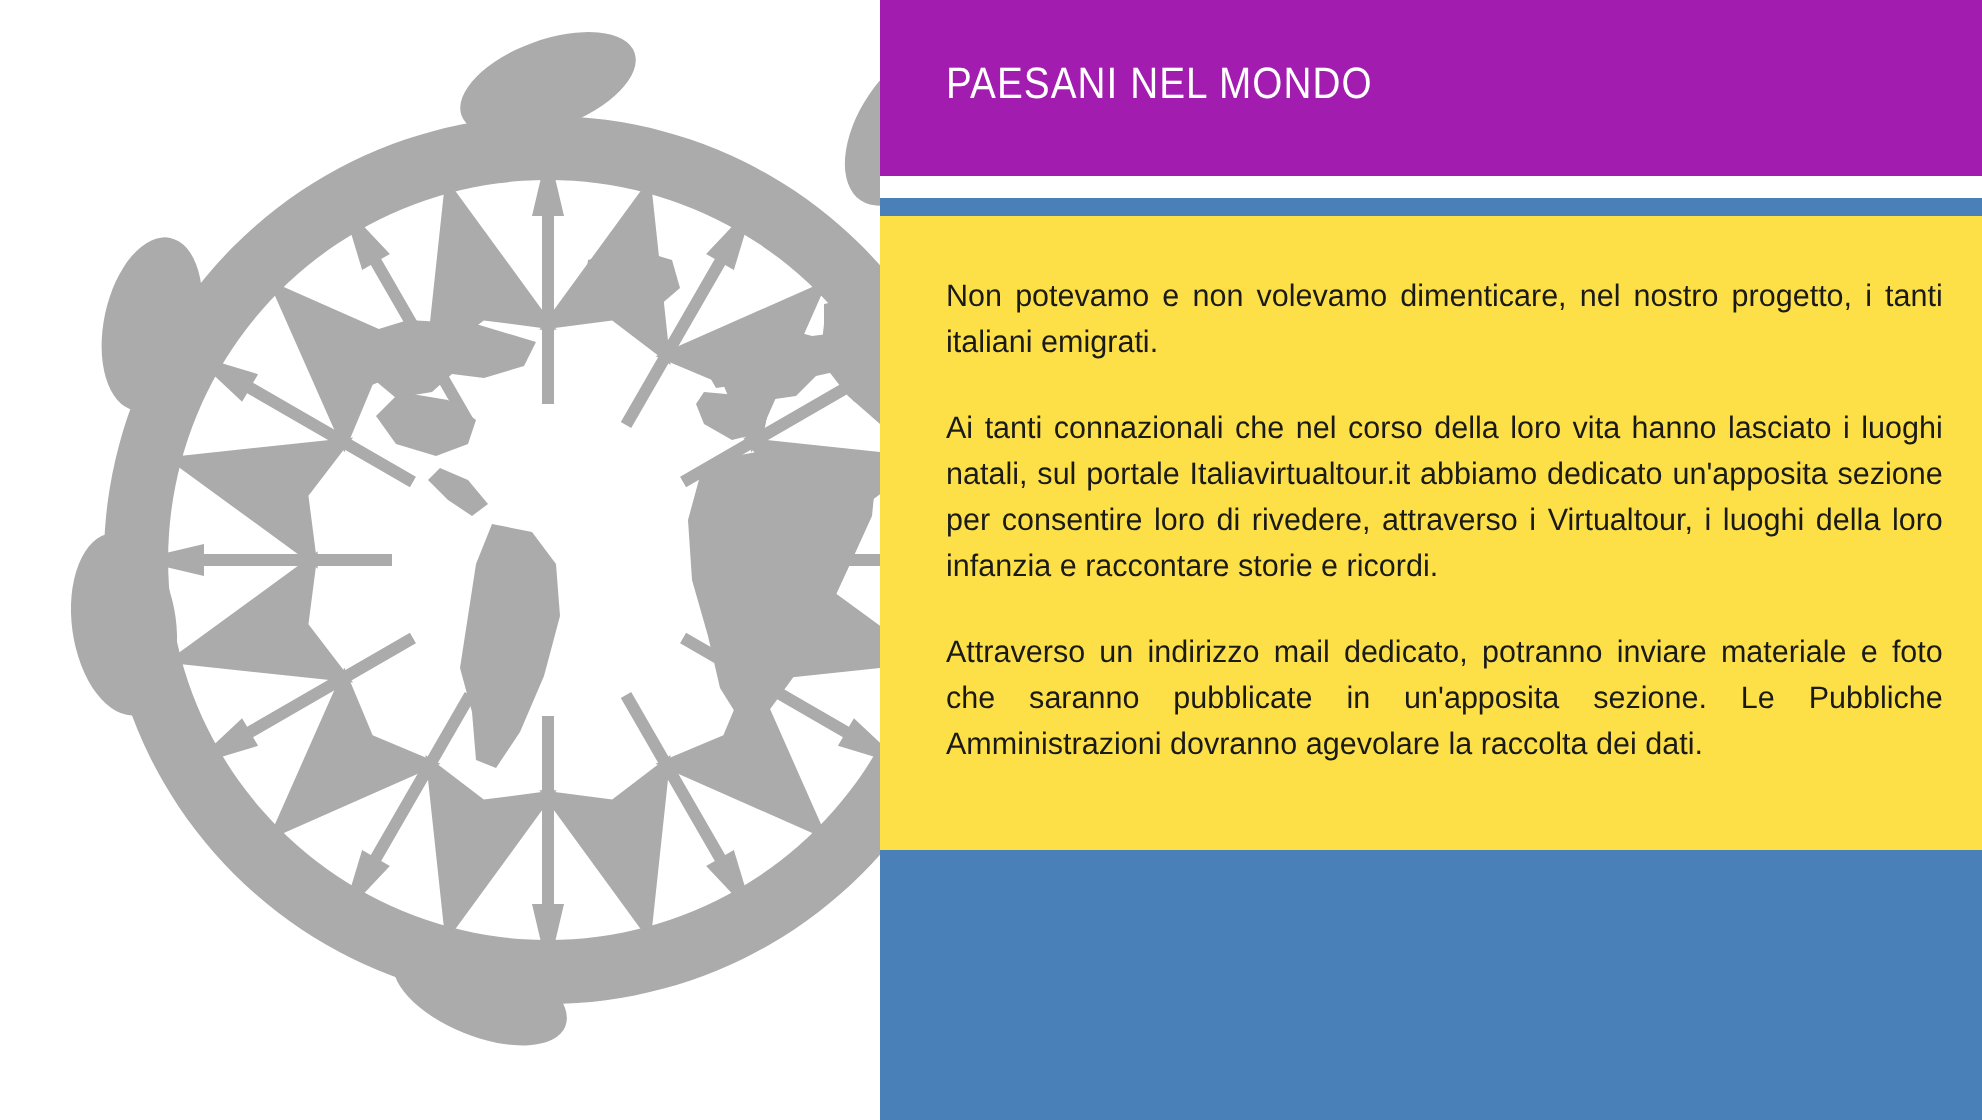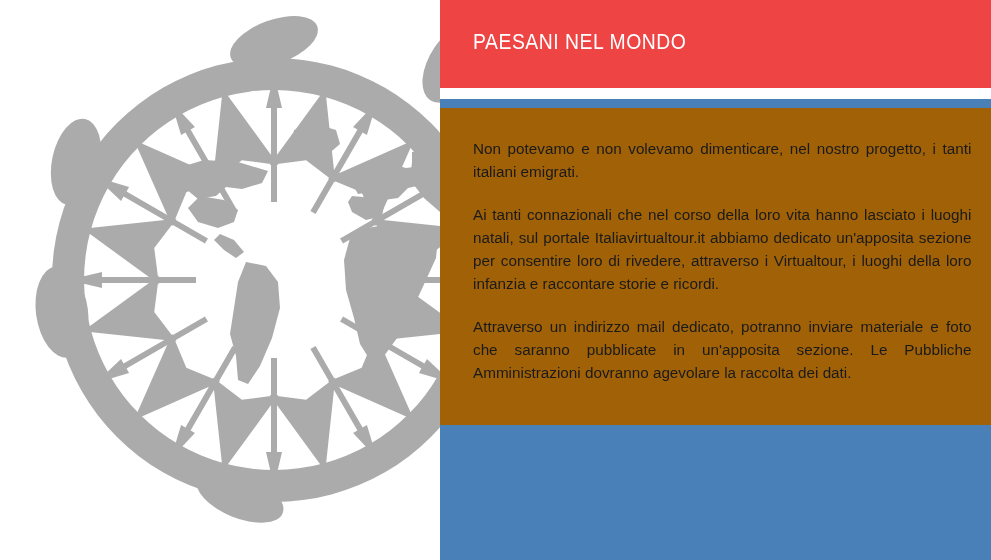--- a/index.html
+++ b/index.html
@@ -45,21 +45,21 @@
     display: block;
   }
 
   
   .header-bar {
     position: absolute;
     left: 440px;
     top: 0;
     width: 551px;
     height: 88px;
-    background: #ef4444;
+    background: #a21caf;
   }
   .header-title {
     position: absolute;
     left: 33px;
     top: 29px;
     color: #ffffff;
     font-family: "Liberation Sans", sans-serif;
     font-size: 22px;
     font-weight: 400;
     letter-spacing: 0.6px;
@@ -76,21 +76,21 @@
     height: 9px;
     background: #4a80b8;
   }
 
   .content-box {
     position: absolute;
     left: 440px;
     top: 108px;
     width: 551px;
     height: 317px;
-    background: #a16207;
+    background: #fde047;
   }
   .content-inner {
     position: absolute;
     left: 33px;
     top: 29px;
     right: 12px;
   }
   .para {
     margin: 0 0 20px 0;
     color: #1a1a1a;

